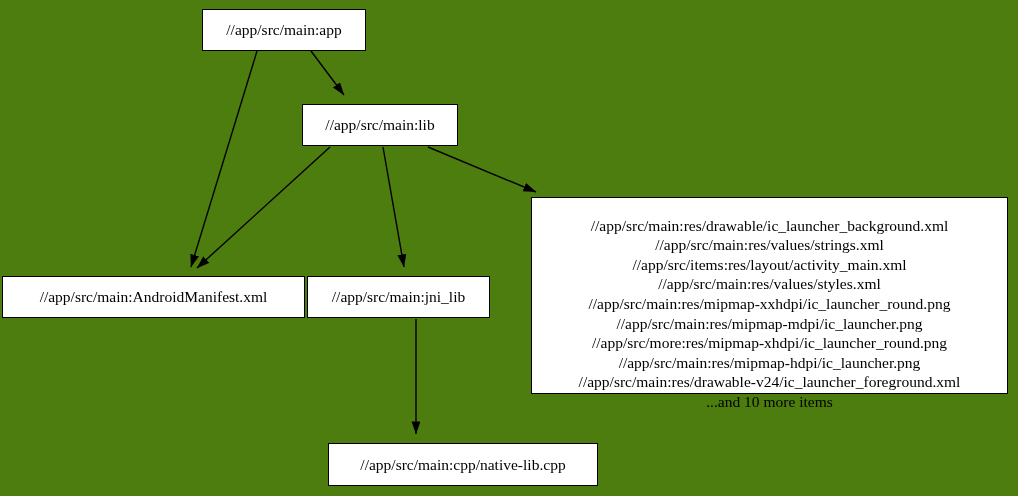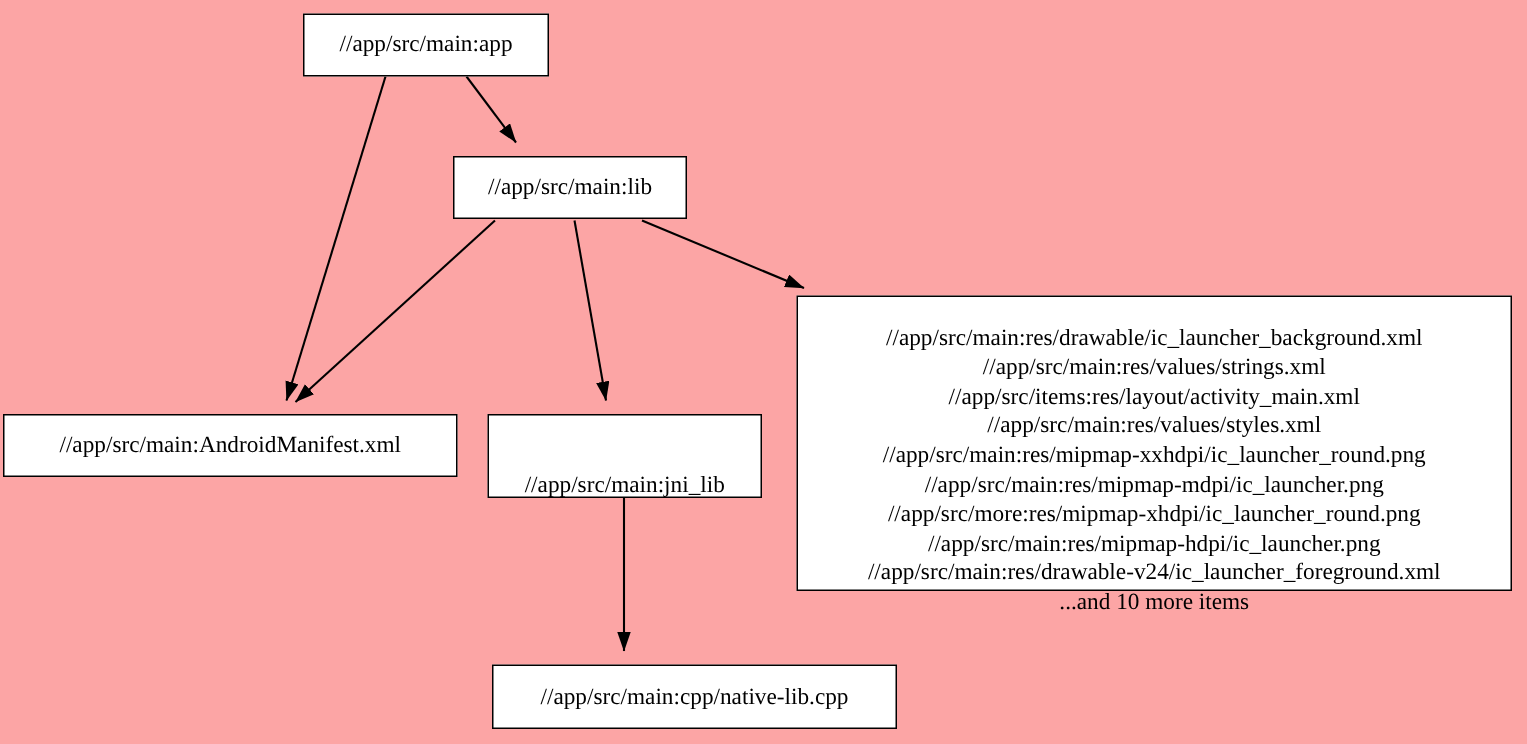--- a/index.html
+++ b/index.html
@@ -4,21 +4,21 @@
 <style>
   html, body {
     margin: 0;
     padding: 0;
     background: #ffffff;
   }
   #canvas {
     position: relative;
     width: 1018px;
     height: 496px;
-    background: #fca5a5;
+    background: #4d7c0f;
     overflow: hidden;
     font-family: "Liberation Serif", "DejaVu Serif", serif;
   }
   #edge-layer {
     position: absolute;
     left: 0;
     top: 0;
     width: 1018px;
     height: 496px;
     pointer-events: none;
@@ -54,21 +54,21 @@
     text-align: center;
     font-size: 15.5px;
     line-height: 19.6px;
     white-space: nowrap;
   }
 
   
   #node-app            { left: 202px; top: 9px;   width: 164px; height: 42px; }
   #node-lib            { left: 302px; top: 104px; width: 156px; height: 42px; }
   #node-manifest       { left: 2px;   top: 276px; width: 303px; height: 42px; }
-  #node-jni-lib        { left: 325px; top: 276px; width: 183px; height: 56px; align-items: flex-end; }
+  #node-jni-lib        { left: 307px; top: 276px; width: 183px; height: 42px; }
   #node-native-lib     { left: 280px; top: 443px; width: 270px; height: 43px; margin-left: 48px; }
   #node-res-group      { left: 531px; top: 197px; width: 477px; height: 197px; }
 </style>
 </head>
 <body>
 
 <div id="canvas">
 
   <svg id="edge-layer" viewBox="0 0 1018 496" width="1018" height="496" xmlns="http://www.w3.org/2000/svg">
     <defs>

